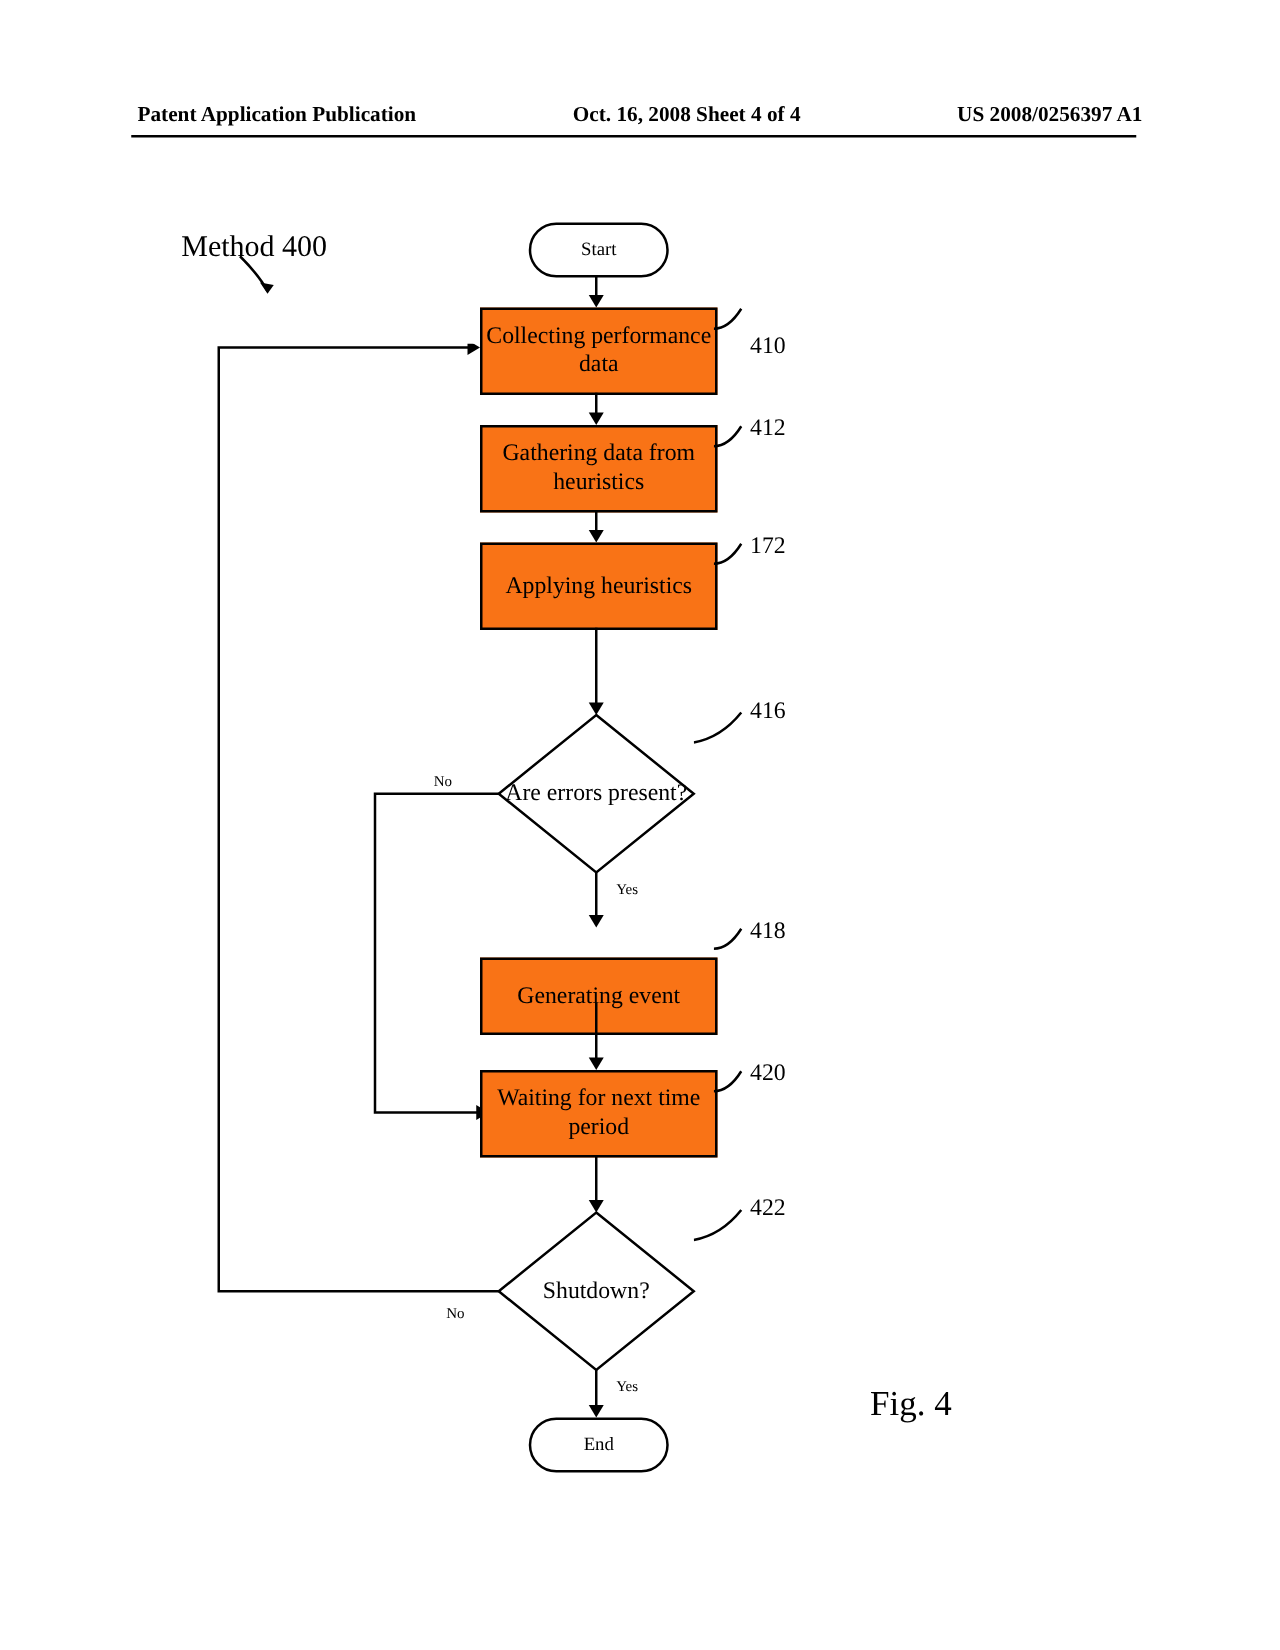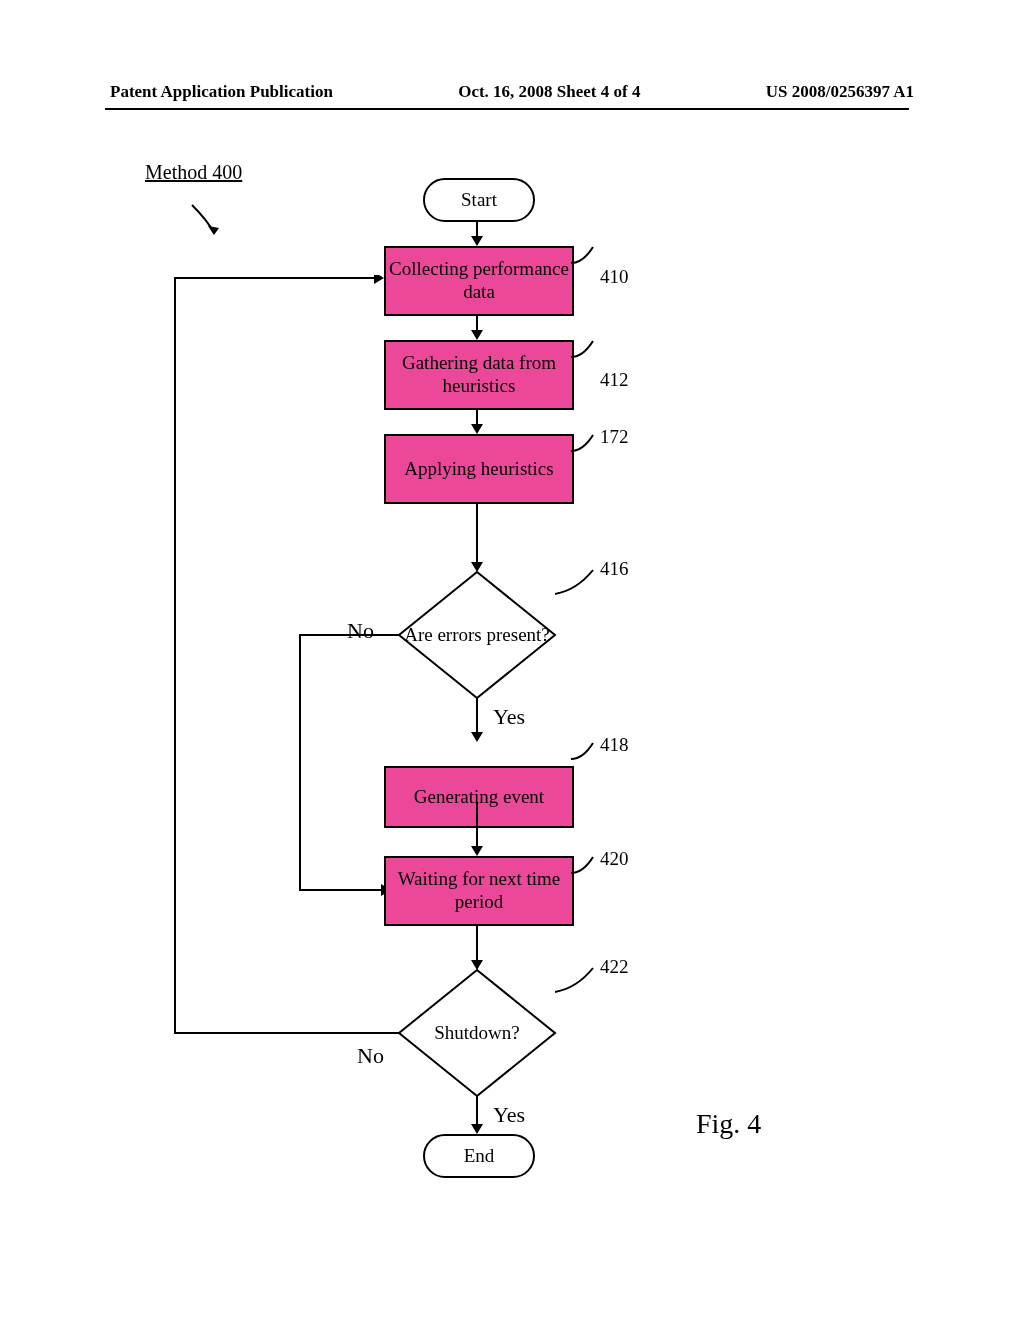--- a/index.html
+++ b/index.html
@@ -25,50 +25,49 @@
   .header-rule {
     position: absolute;
     top: 108px;
     left: 105px;
     right: 115px;
     height: 2px;
     background: black;
   }
   .method-label {
     position: absolute;
-    top: 161px;
+    top: 185px;
     left: 145px;
-    font-size: 20px;
-    text-decoration: underline;
+    font-size: 24px;
   }
   .method-arrow {
     position: absolute;
     top: 203px;
     left: 190px;
   }
   .terminator {
     position: absolute;
     border: 2px solid black;
     border-radius: 22px;
     text-align: center;
-    font-size: 19px;
+    font-size: 15px;
     display: flex;
     align-items: center;
     justify-content: center;
     background: white;
   }
   .process {
     position: absolute;
     border: 2px solid black;
     text-align: center;
     font-size: 19px;
     display: flex;
     align-items: center;
     justify-content: center;
-    background: #ec4899;
+    background: #f97316;
     line-height: 1.2;
   }
   .decision {
     position: absolute;
     width: 160px;
     height: 130px;
   }
   .decision svg {
     position: absolute;
     top: 0;
@@ -85,21 +84,21 @@
     justify-content: center;
     font-size: 19px;
     line-height: 1.2;
   }
   .ref-label {
     position: absolute;
     font-size: 19px;
   }
   .branch-label {
     position: absolute;
-    font-size: 22px;
+    font-size: 12px;
   }
   .callout {
     position: absolute;
   }
   .figlabel {
     position: absolute;
     font-size: 28px;
   }
   .connector {
     position: absolute;
@@ -142,21 +141,21 @@
   <line x1="9" y1="0" x2="9" y2="18" stroke="black" stroke-width="2"></line>
   <polygon points="9,26 3,16 15,16" fill="black"></polygon>
 </svg>
 
 <div class="process" style="top:340px; left:384px; width:186px; height:66px;">
   <span>Gathering data from heuristics</span>
 </div>
 <svg class="callout" style="top:339px; left:571px;" width="30" height="24">
     <path d="M0 18 Q 12 18 22 2" stroke="black" stroke-width="2" fill="none"></path>
   </svg>
-<div class="ref-label" style="top:332px; left:600px;margin-top:37px;">412</div>
+<div class="ref-label" style="top:332px; left:600px;">412</div>
 
 <svg class="connector" style="top:408px; left:468px;" width="20" height="28">
   <line x1="9" y1="0" x2="9" y2="18" stroke="black" stroke-width="2"></line>
   <polygon points="9,26 3,16 15,16" fill="black"></polygon>
 </svg>
 
 <div class="process" style="top:434px; left:384px; width:186px; height:66px;">
   <span>Applying heuristics</span>
 </div>
 <svg class="callout" style="top:433px; left:571px;" width="30" height="24">

